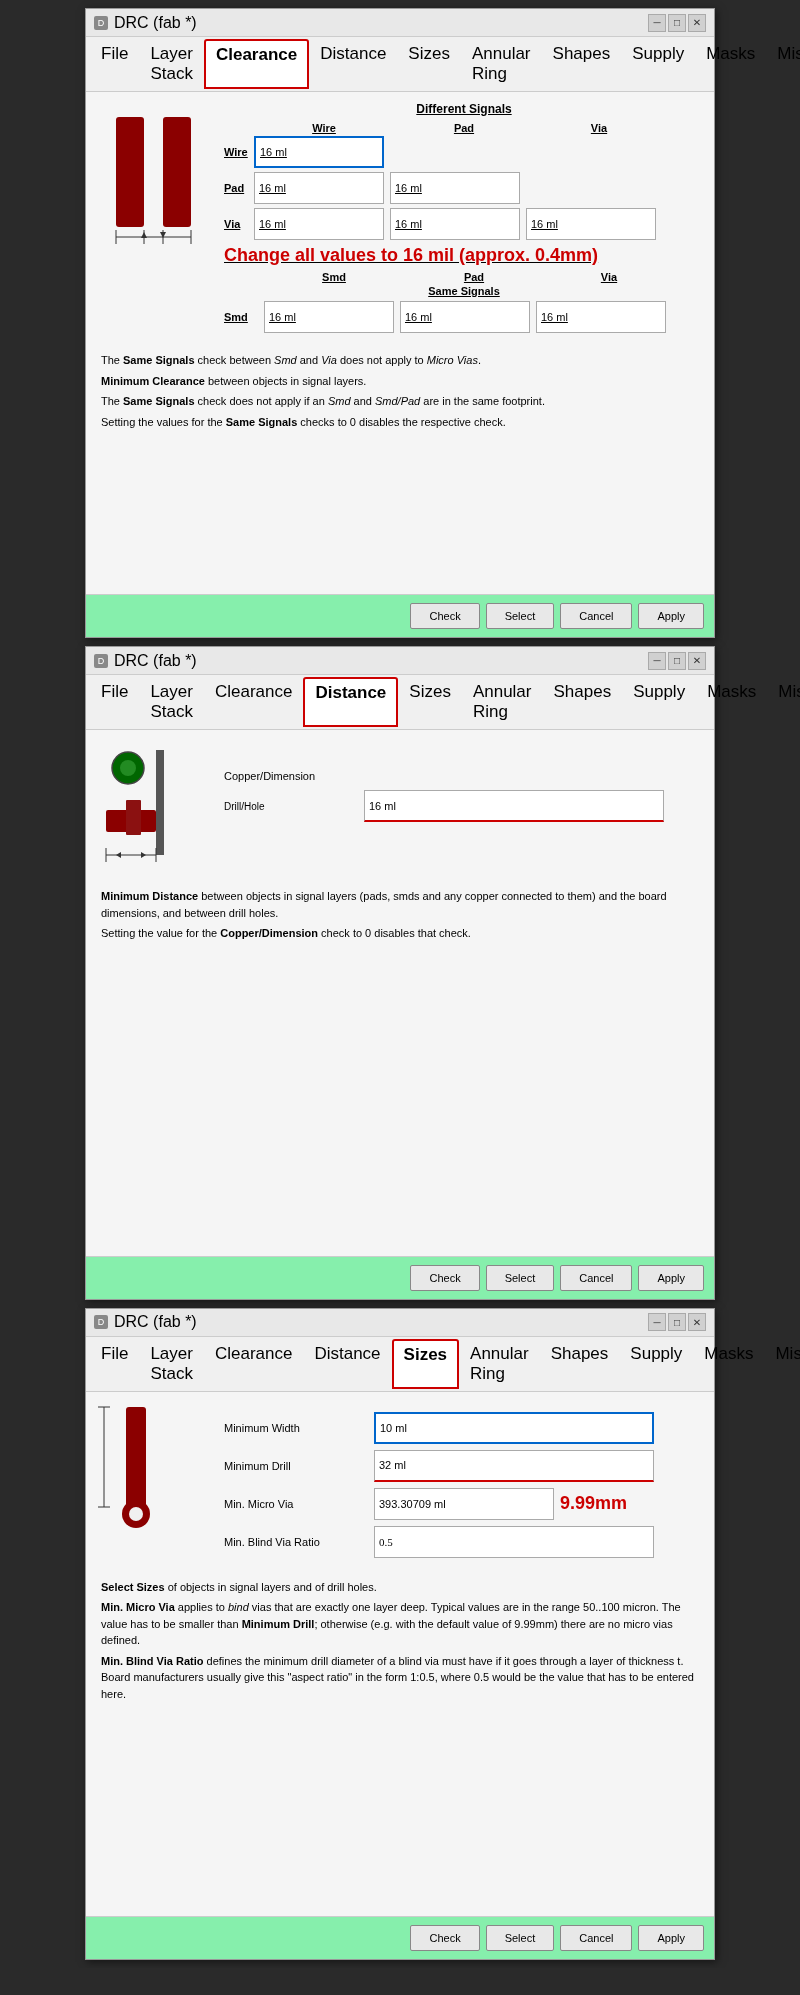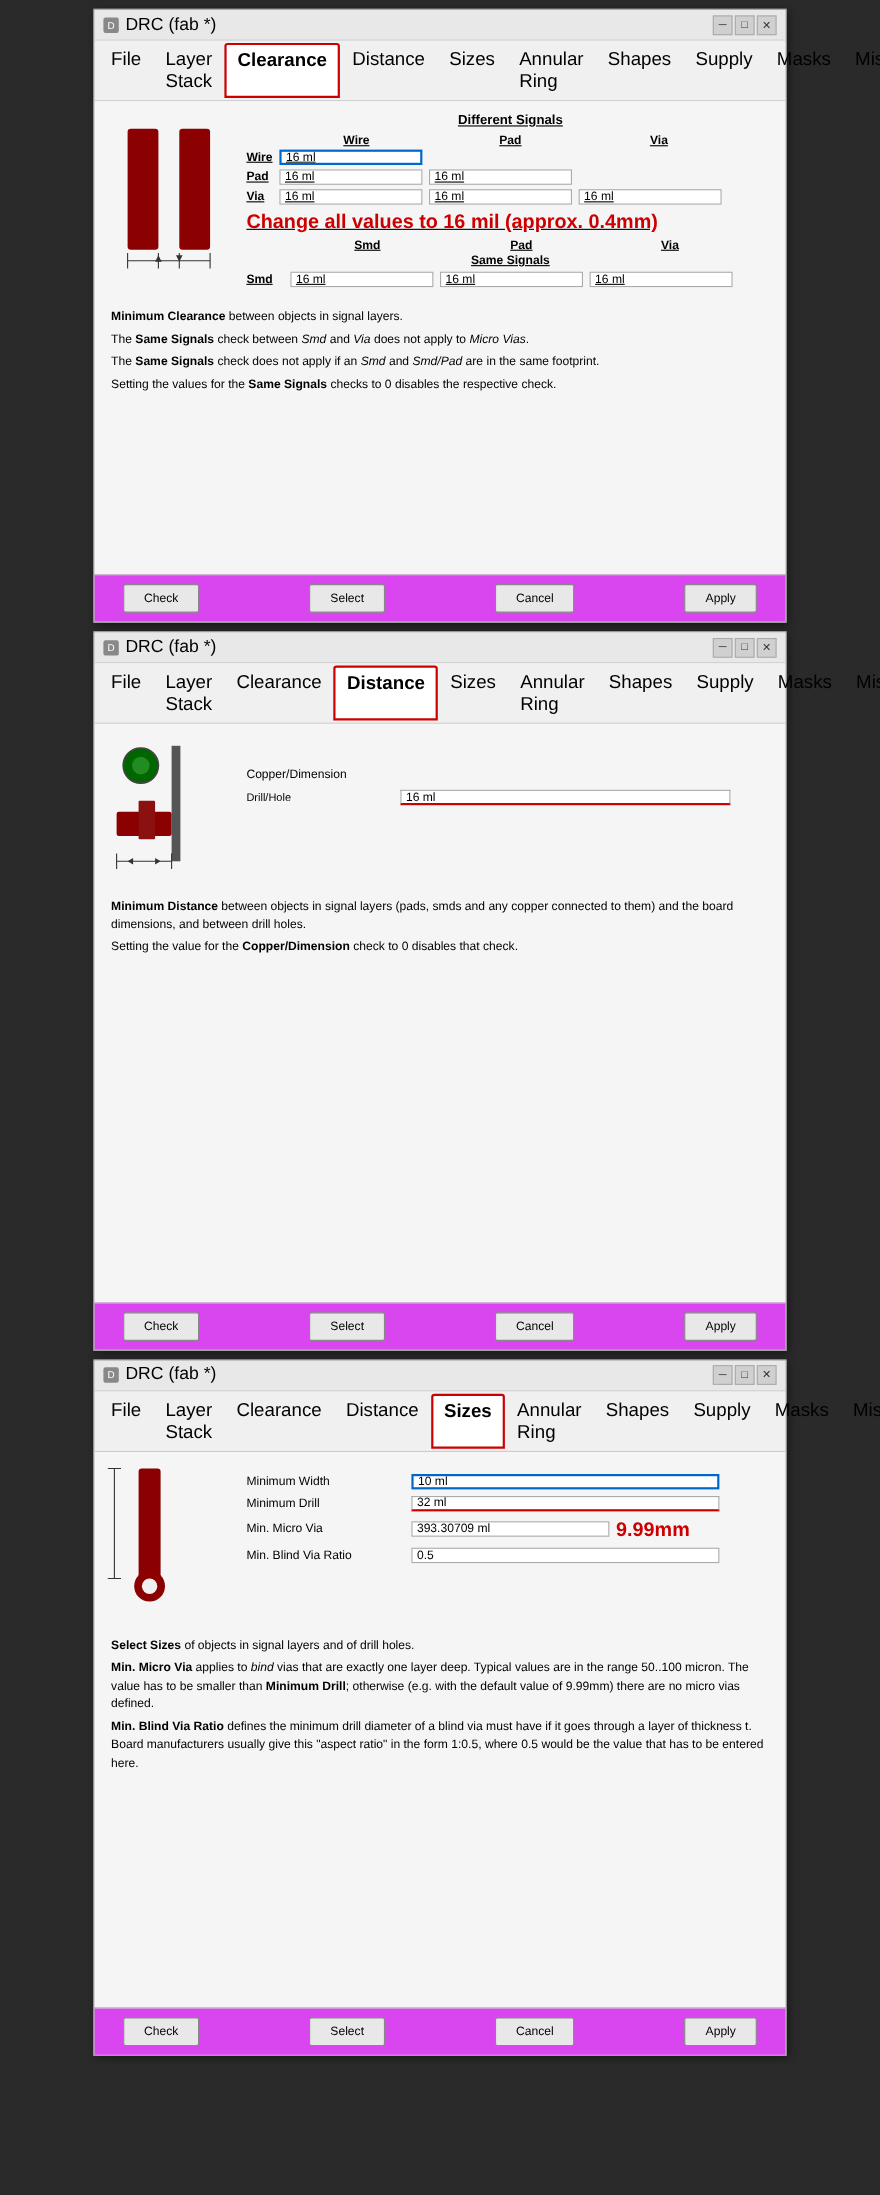--- a/index.html
+++ b/index.html
@@ -98,21 +98,21 @@
     }
 
     .section-header {
       text-align: center;
       font-size: 12px;
       font-weight: bold;
       margin-bottom: 6px;
     }
 
     .form-input {
-      height: 14px;
+      height: 32px;
       border: 1px solid #aaa;
       padding: 2px 4px;
       font-size: 11px;
       background: #fff;
     }
 
     .form-input.active-blue {
       border: 2px solid #0066cc;
       outline: none;
     }
@@ -137,25 +137,25 @@
     .info-text em {
       font-style: italic;
     }
 
     .info-text strong {
       font-weight: bold;
     }
 
     .footer-buttons {
       display: flex;
-      justify-content: space-between;
+      justify-content: flex-end;
       gap: 6px;
-      padding: 8px 26px;
+      padding: 8px 10px;
       border-top: 1px solid #ccc;
-      background: #d946ef;
+      background: #86efac;
     }
 
     .btn {
       padding: 4px 18px;
       height: 26px;
       border: 1px solid #888;
       background: #e8e8e8;
       cursor: pointer;
       font-size: 11px;
       border-radius: 2px;
@@ -260,22 +260,22 @@
             <div style="width:40px; font-size:11px; font-weight:bold;">Smd</div>
             <input type="text" class="form-input" style="width: 130px; margin-right: 6px;" value="16 ml">
             <input type="text" class="form-input" style="width: 130px; margin-right: 6px;" value="16 ml">
             <input type="text" class="form-input" style="width: 130px;" value="16 ml">
           </div>
         </div>
       </div>
     </div>
 
     <div class="info-section">
+      <p class="info-text">The <strong>Same Signals</strong> check between <em>Smd</em> and <em>Via</em> does not apply to <em>Micro Vias</em>.</p>
       <p class="info-text"><strong>Minimum Clearance</strong> between objects in signal layers.</p>
-      <p class="info-text">The <strong>Same Signals</strong> check between <em>Smd</em> and <em>Via</em> does not apply to <em>Micro Vias</em>.</p>
       <p class="info-text">The <strong>Same Signals</strong> check does not apply if an <em>Smd</em> and <em>Smd/Pad</em> are in the same footprint.</p>
       <p class="info-text">Setting the values for the <strong>Same Signals</strong> checks to 0 disables the respective check.</p>
     </div>
     <div class="empty-space"></div>
   </div>
   <div class="footer-buttons">
     <button class="btn">Check</button>
     <button class="btn">Select</button>
     <button class="btn">Cancel</button>
     <button class="btn">Apply</button>
@@ -403,21 +403,21 @@
           <div style="width:150px; font-size:11px;">Minimum Drill</div>
           <input type="text" class="form-input error-underline" style="width: 280px;" value="32 ml">
         </div>
         <div style="display:flex; align-items:center; margin-bottom:6px;">
           <div style="width:150px; font-size:11px;">Min. Micro Via</div>
           <input type="text" class="form-input" style="width: 180px; margin-right: 6px;" value="393.30709 ml">
           <span style="color:#cc0000; font-size:18px; font-weight:bold;">9.99mm</span>
         </div>
         <div style="display:flex; align-items:center; margin-bottom:6px;">
           <div style="width:150px; font-size:11px;">Min. Blind Via Ratio</div>
-          <input type="text" class="form-input" style="width: 280px;" value="0.5">
+          <input type="text" class="form-input" style="width: 280px; font-family: Liberation Serif, serif;" value="0.5">
         </div>
       </div>
     </div>
 
     <div class="info-section">
       <p class="info-text"><strong>Select Sizes</strong> of objects in signal layers and of drill holes.</p>
       <p class="info-text"><strong>Min. Micro Via</strong> applies to <em>bind</em> vias that are exactly one layer deep. Typical values are in the range 50..100 micron. The value has to be smaller than <strong>Minimum Drill</strong>; otherwise (e.g. with the default value of 9.99mm) there are no micro vias defined.</p>
       <p class="info-text"><strong>Min. Blind Via Ratio</strong> defines the minimum drill diameter of a blind via must have if it goes through a layer of thickness t. Board manufacturers usually give this "aspect ratio" in the form 1:0.5, where 0.5 would be the value that has to be entered here.</p>
     </div>
     <div style="height:200px;"></div>

